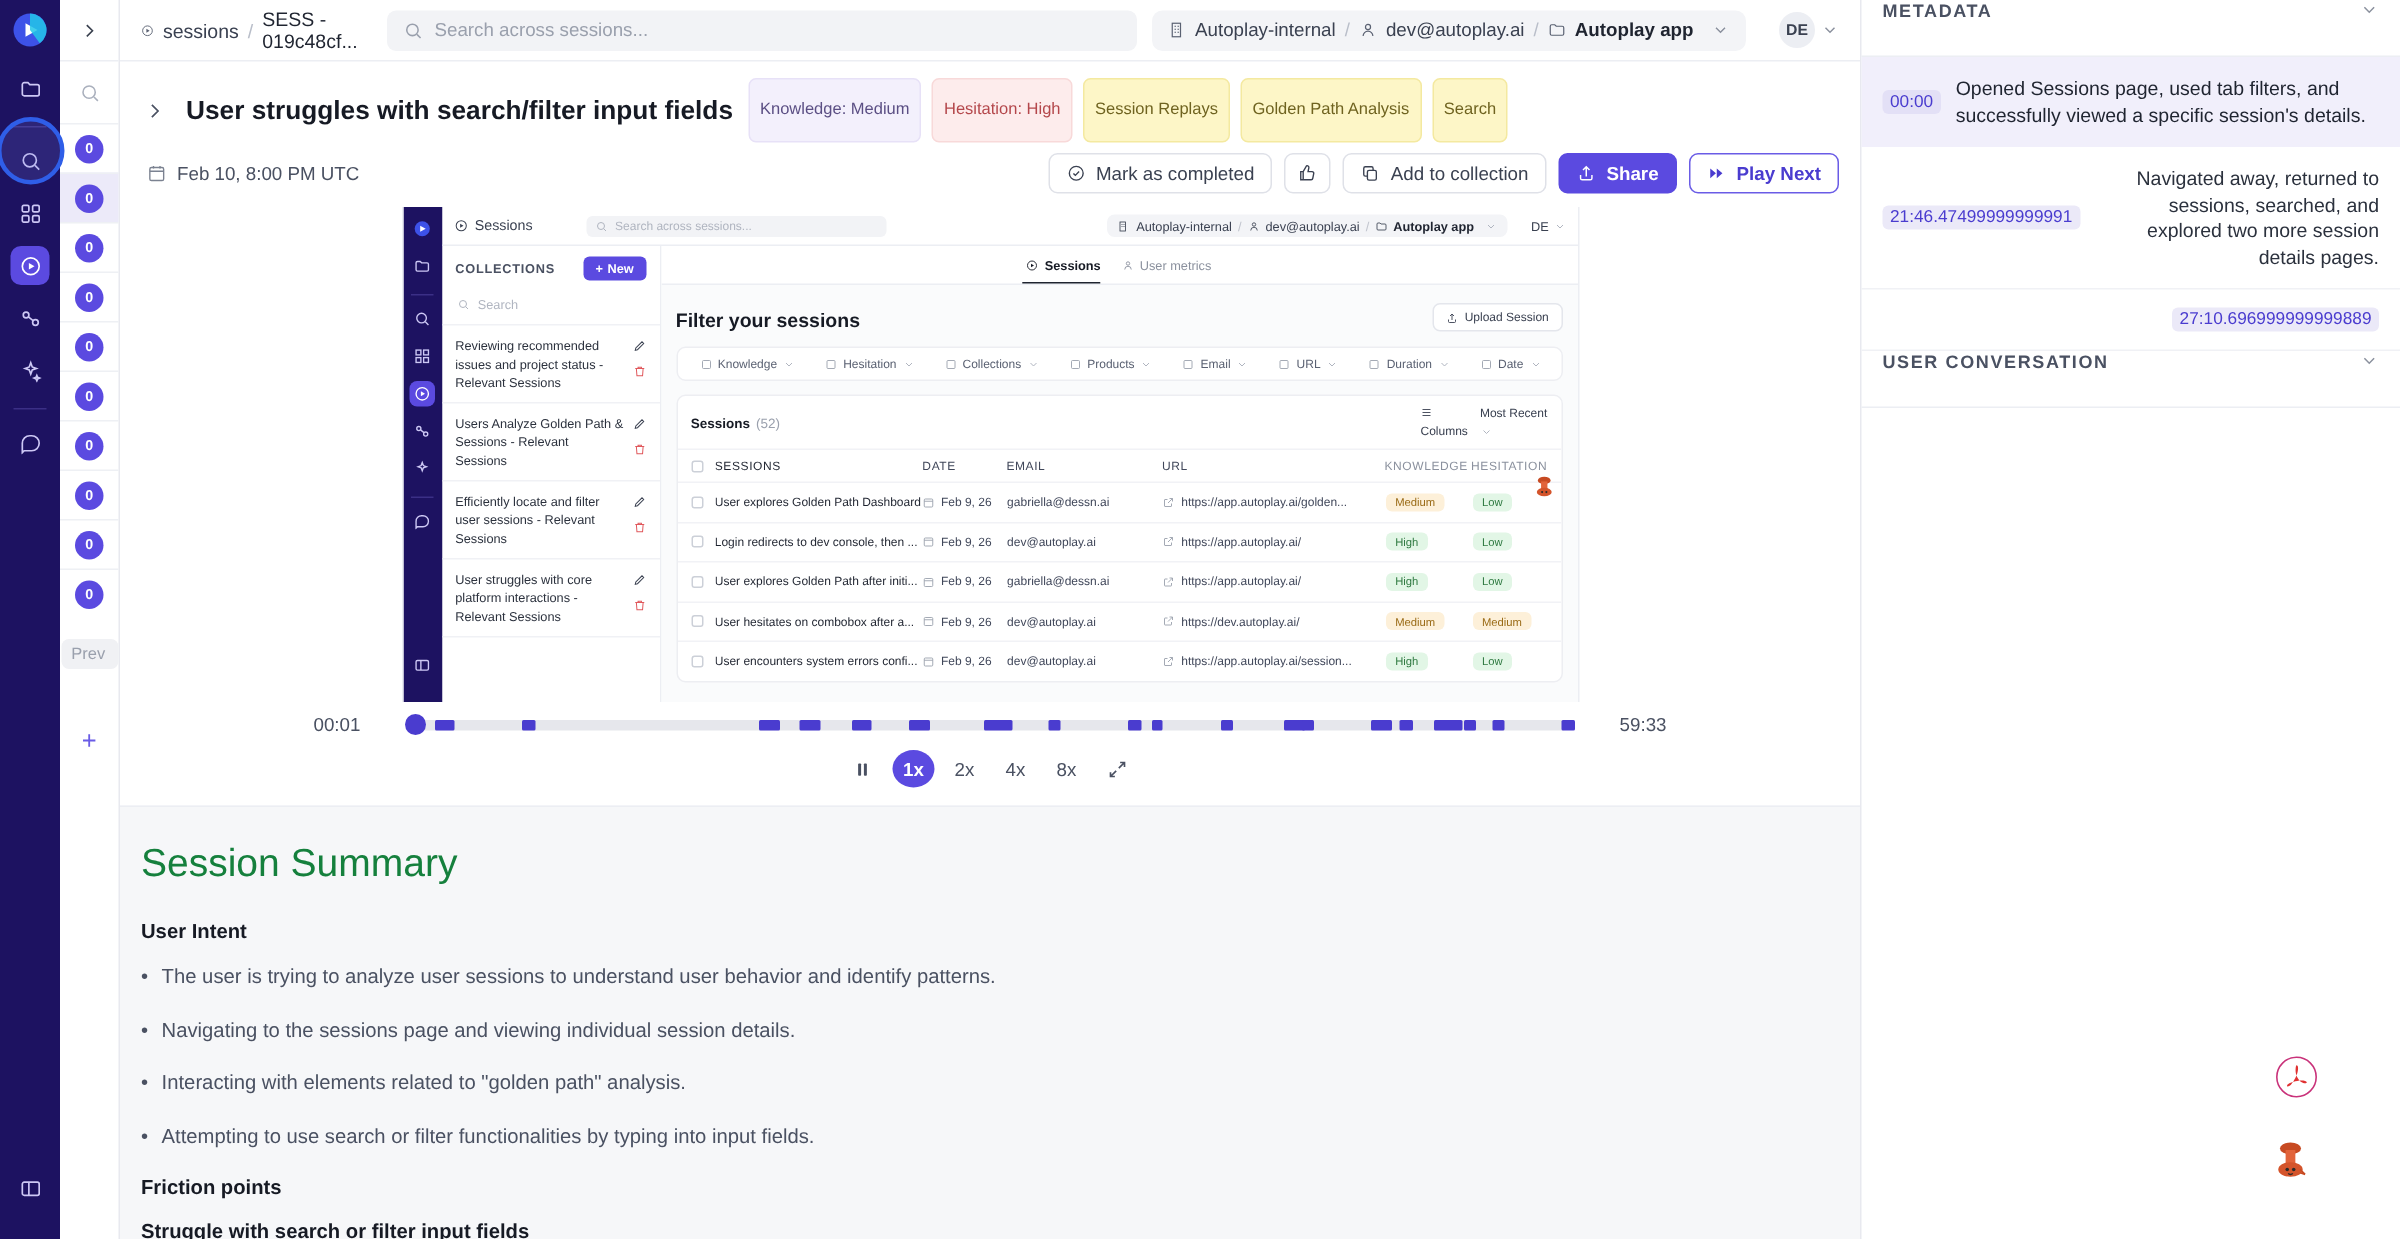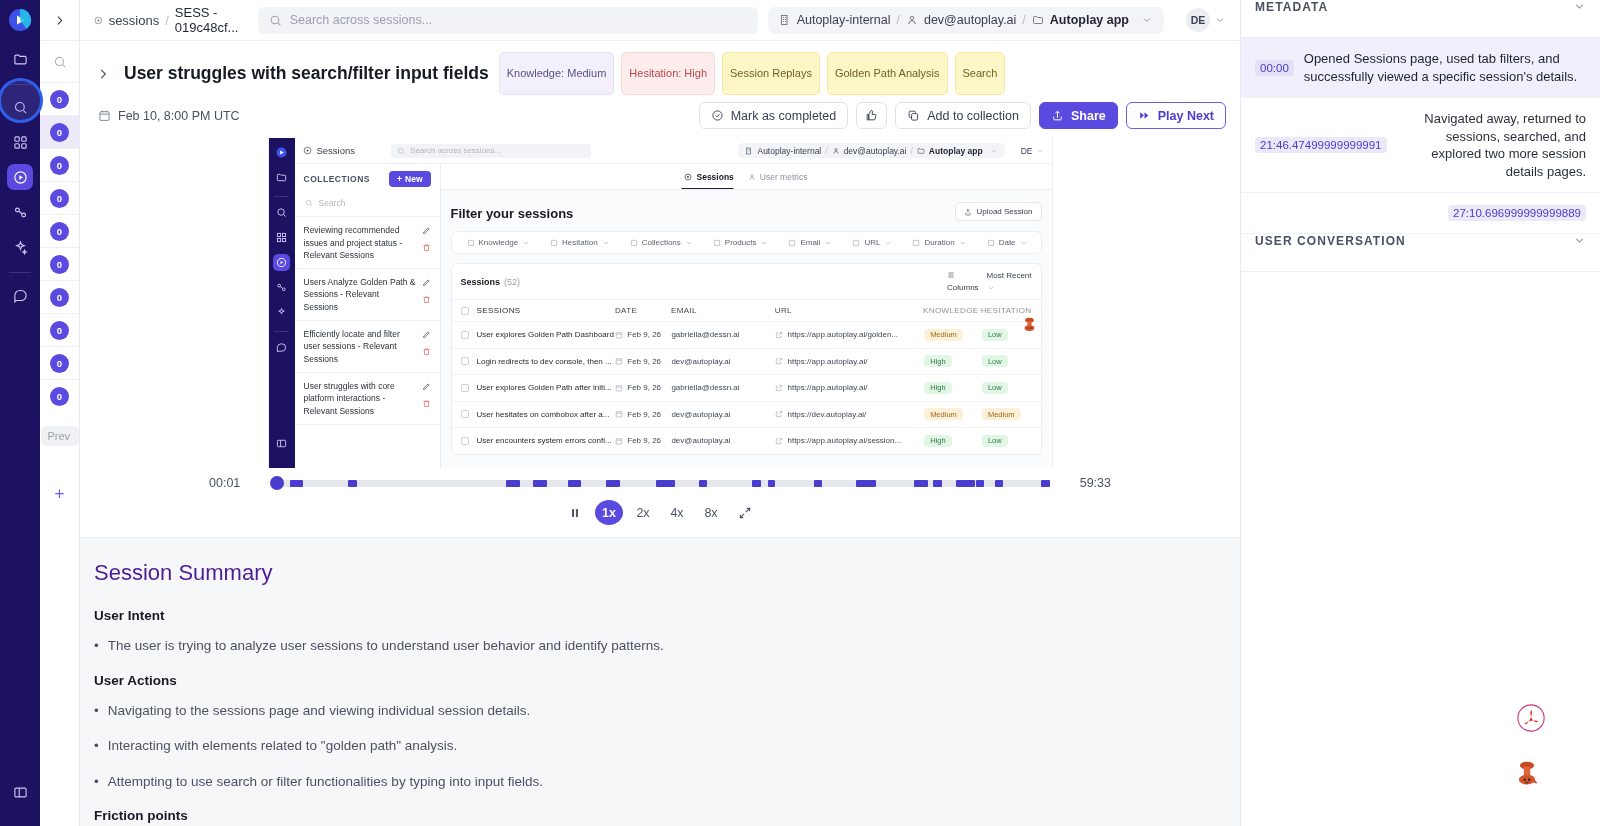--- a/index.html
+++ b/index.html
@@ -209,21 +209,21 @@
   .mk{position:absolute;top:0;height:7px;background:#4a3ccf;border-radius:1px;}
   .knob{position:absolute;left:0;top:50%;transform:translate(-50%,-50%);width:14px;height:14px;border-radius:50%;background:#4a3ccf;}
   .ctrls{display:flex;align-items:center;justify-content:center;gap:6px;padding:10px 0 12px;}
   .ctrls .c{font-size:12.5px;color:#4a5162;width:28px;height:25px;display:flex;align-items:center;justify-content:center;border-radius:50%;}
   .ctrls .c.on{background:#5b4ae0;color:#fff;font-weight:600;}
   .ctrls svg{width:14px;height:14px;}
 
   
   .summary{background:#f6f7f9;padding:22px 0 0 0;border-top:1px solid #eceef3;min-height:320px;}
   .sum-in{padding:0 8px 0 8px;max-width:1148px;}
-  .sum-h{font-size:22px;font-weight:400;color:#4c1d95;padding:0 0 22px 6px;}
+  .sum-h{font-size:26px;font-weight:400;color:#15803d;padding:0 0 22px 6px;}
   .sum-sh{font-size:13.5px;font-weight:700;color:#161a24;padding:0 0 14px 6px;}
   .sum-li{font-size:13.5px;color:#4a5162;padding:0 0 18px 6px;display:flex;gap:9px;line-height:1.3;}
   .sum-li .d{color:#4a5162;}
   .sum-b{font-size:13.5px;font-weight:700;color:#161a24;padding:0 0 10px 6px;}
 
   
   .right{width:360px;flex:0 0 360px;border-left:1px solid #e8e9ef;background:#fff;
          display:flex;flex-direction:column;position:relative;}
   .rsec{display:flex;height:38px;padding:0 14px;border-bottom:1px solid #eceef3;}
   .rsec .lb{font-size:12px;letter-spacing:.09em;color:#4a5162;font-weight:600;}
@@ -937,21 +937,20 @@
 
       <div class="summary">
         <div class="sum-in">
           <div class="sum-h">Session Summary</div>
           <div id="summaryBlocks">
               <div class="sum-sh">User Intent</div>
               <div class="sum-li">
                 <span class="d">•</span>
                 <span>The user is trying to analyze user sessions to understand user behavior and identify patterns.</span>
               </div>
-              <div class="sum-sh">User Actions</div>
               <div class="sum-li">
                 <span class="d">•</span>
                 <span>Navigating to the sessions page and viewing individual session details.</span>
               </div>
               <div class="sum-li">
                 <span class="d">•</span>
                 <span>Interacting with elements related to "golden path" analysis.</span>
               </div>
               <div class="sum-li">
                 <span class="d">•</span>

